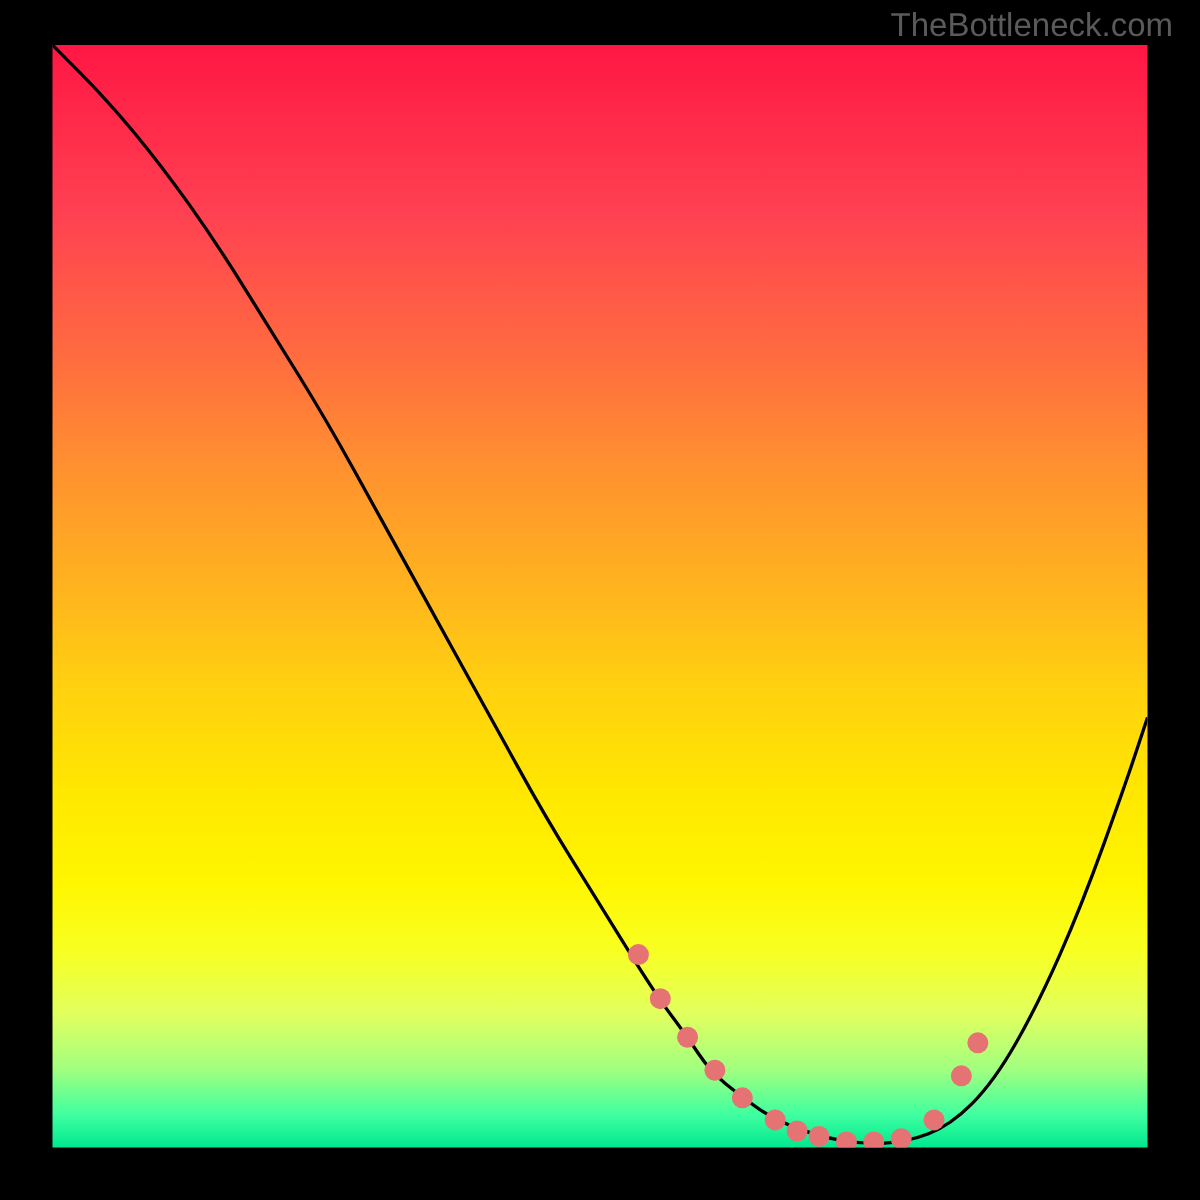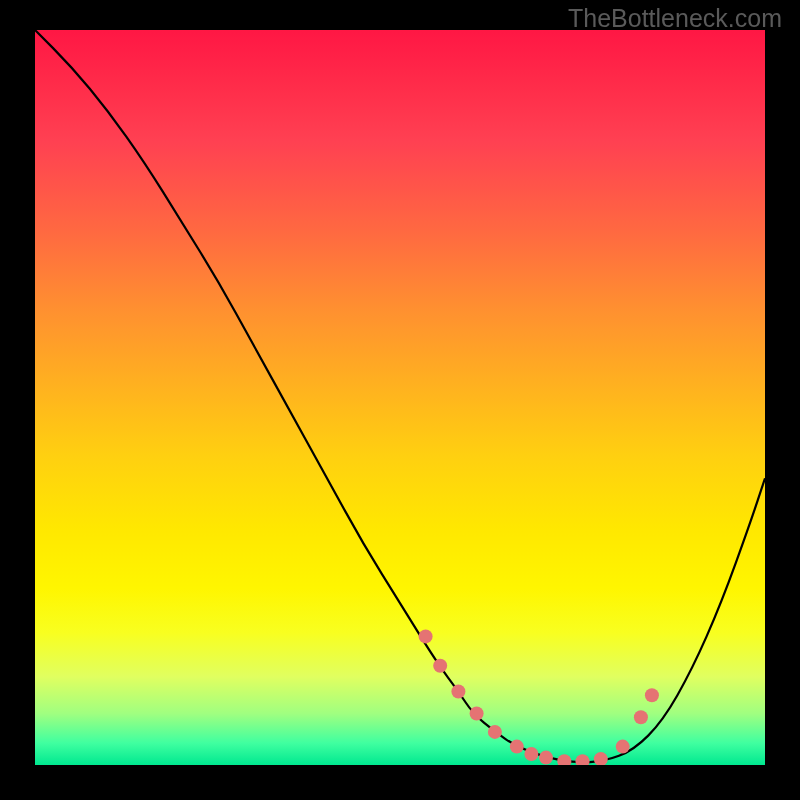--- a/index.html
+++ b/index.html
@@ -8,21 +8,21 @@
     height: 800px;
     background: #000;
     position: relative;
     font-family: Arial, sans-serif;
   }
   .watermark {
     position: absolute;
     top: 4px;
     right: 18px;
     color: #5a5a5a;
-    font-size: 25px;
+    font-size: 22px;
     font-weight: 500;
     z-index: 10;
   }
   .chart-area {
     position: absolute;
     left: 35px;
     top: 30px;
     width: 730px;
     height: 735px;
   }

